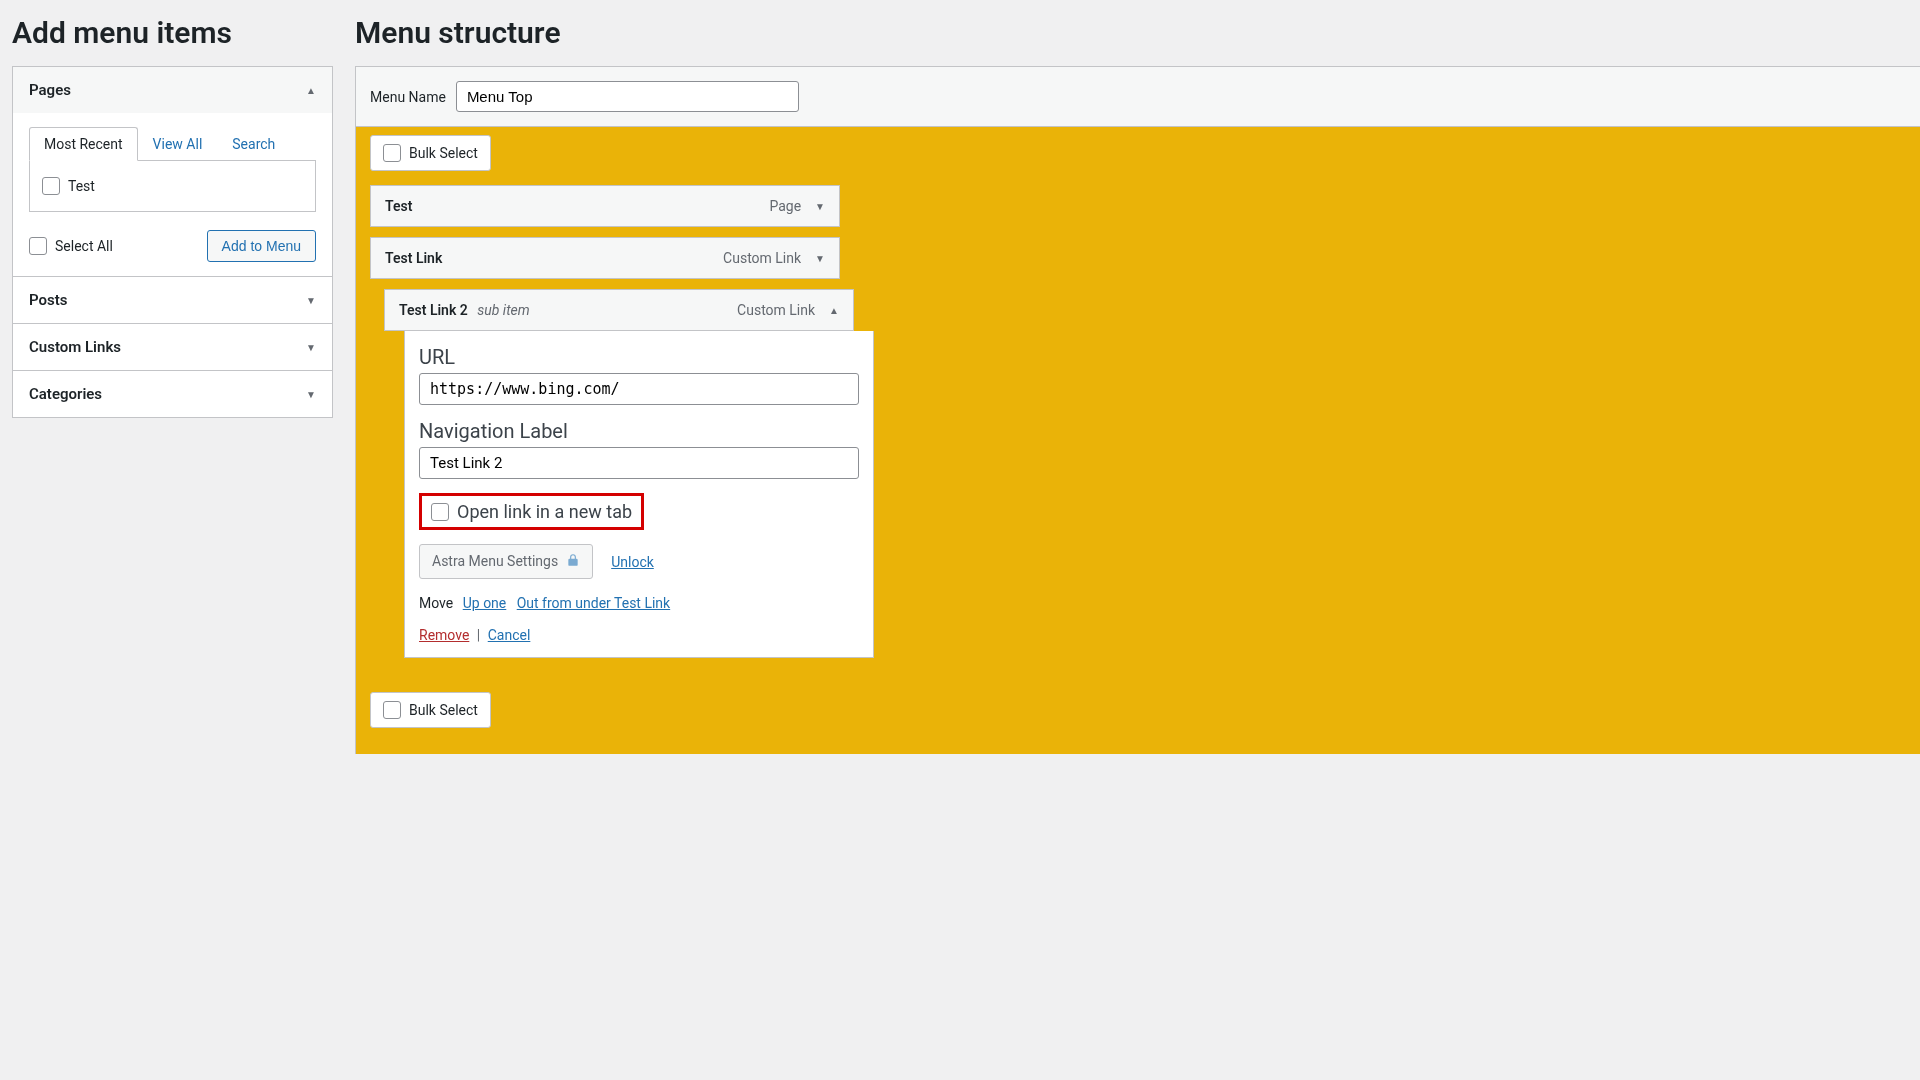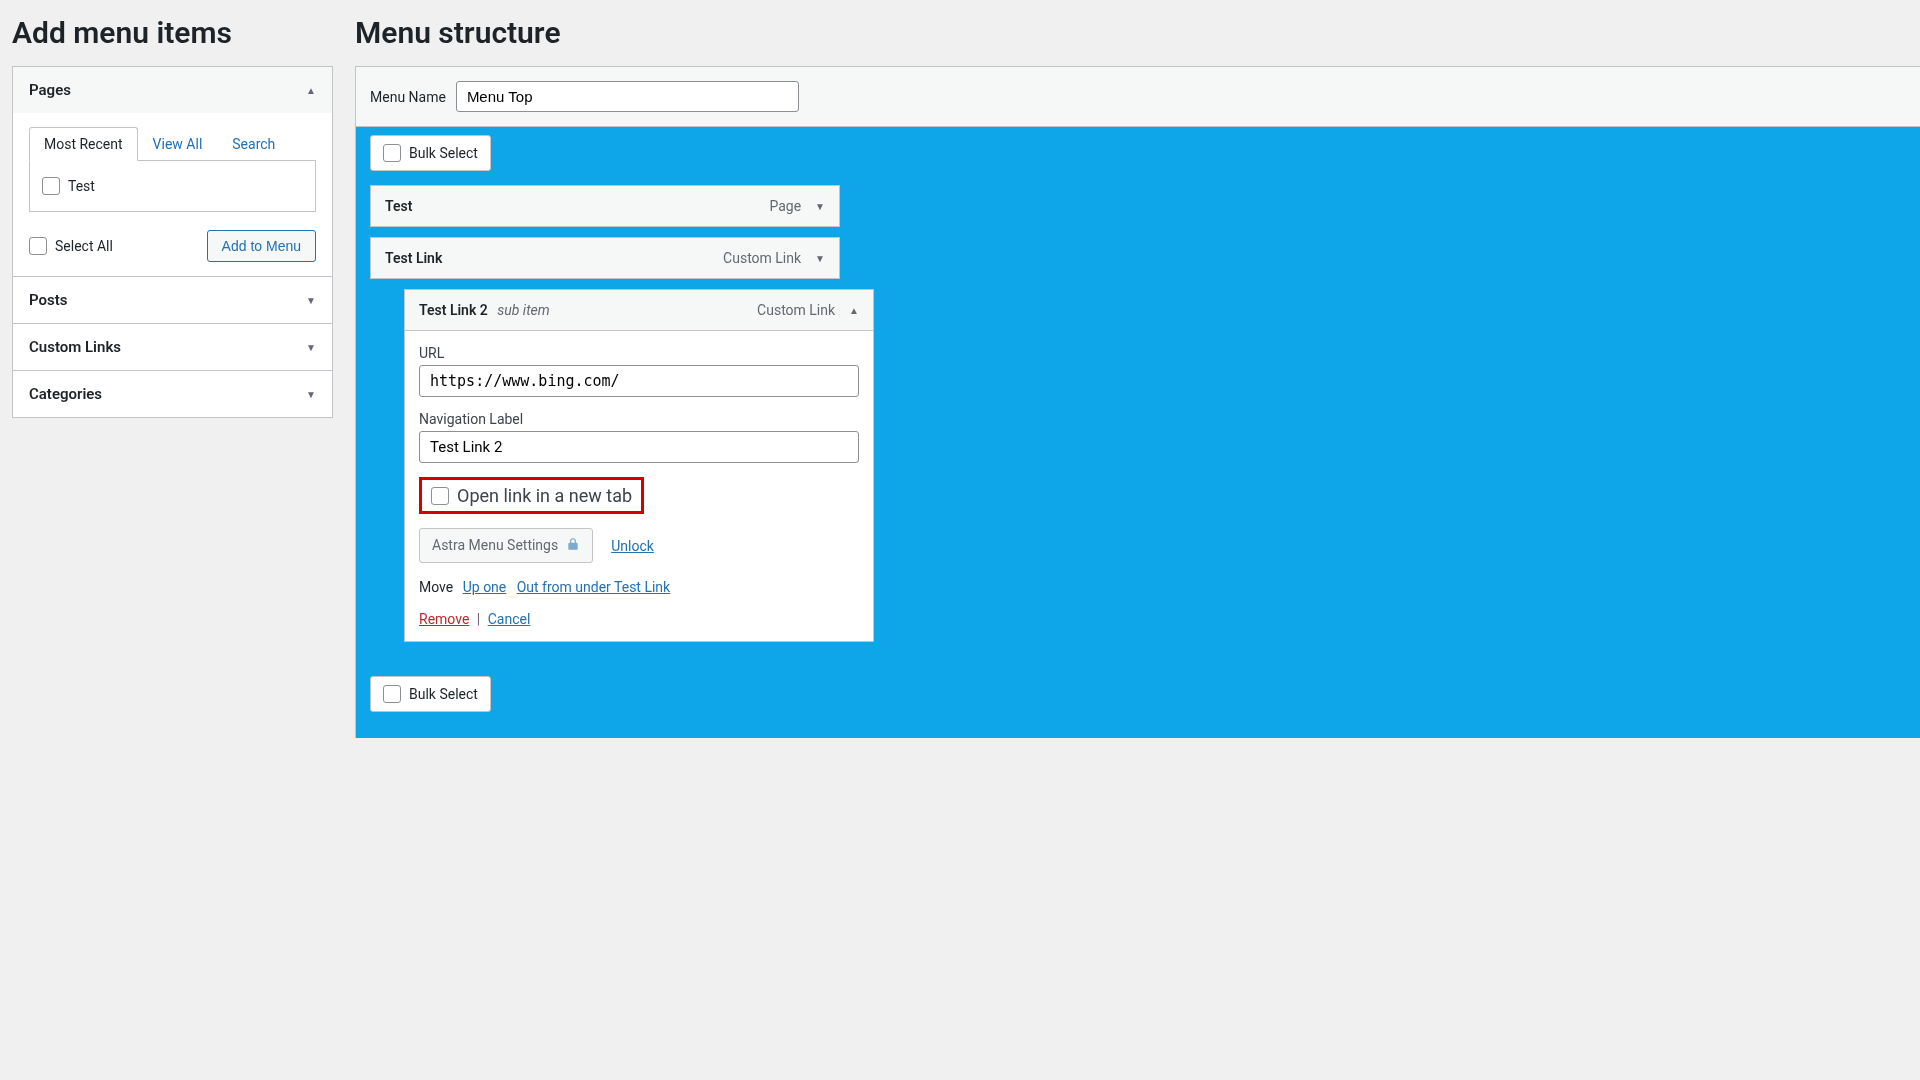--- a/index.html
+++ b/index.html
@@ -43,21 +43,21 @@
   .chk-row input[type=checkbox] { width: 18px; height: 18px; border: 1px solid #8c8f94; border-radius: 3px; appearance: none; cursor: pointer; background:#fff;}
   .chk-row label { font-size: 14px; color: #1d2327; cursor: pointer;}
   .acc-footer { display: flex; justify-content: space-between; align-items: center; padding-top: 4px; }
   .acc-footer .chk-row { padding: 0; }
   .btn-secondary {
     border: 1px solid #2271b1; color: #2271b1; background: #f6f7f7;
     padding: 7px 14px; font-size: 14px; border-radius: 3px; cursor: pointer;
   }
 
   
-  .right-panel { background: #0ea5e9; border: 1px solid #c3c4c7; border-right: none; border-bottom: none;}
+  .right-panel { background: #eab308; border: 1px solid #c3c4c7; border-right: none; border-bottom: none;}
   .menu-name-row {
     display: flex; align-items: center; gap: 10px; padding: 14px 14px;
     border-bottom: 1px solid #c3c4c7; background: #f6f7f7;
   }
   .menu-name-row label { font-size: 14px; }
   .menu-name-row input {
     padding: 6px 10px; font-size: 15px; border: 1px solid #8c8f94; border-radius: 3px;
     width: 343px; background: #fff;
   }
   .instructions { padding: 16px 14px 10px; font-size: 14px; color: #3c434a; }
@@ -66,31 +66,31 @@
     border: 1px solid #c3c4c7; padding: 8px 12px; border-radius: 3px; background:#fff;
     cursor: pointer;
   }
   .bulk-select input { width: 18px; height: 18px; border: 1px solid #8c8f94; border-radius: 3px; appearance: none; cursor: pointer; background:#fff;}
   .menu-items { padding: 0 14px 10px; }
   .menu-item-handle {
     width: 470px; display: flex; justify-content: space-between; align-items: center;
     border: 1px solid #c3c4c7; background: #f6f7f7; padding: 12px 14px;
     font-size: 14px; margin-bottom: 10px; cursor: move;
   }
-  .menu-item-handle.sub { margin-left: 34px; margin-bottom: 0;}
+  .menu-item-handle.sub { margin-left: 14px; margin-bottom: 0;}
   .menu-item-handle .item-title { font-weight: 600; color: #1d2327;}
   .menu-item-handle .sub-label { font-style: italic; font-weight: 400; color: #646970; margin-left: 6px;}
   .menu-item-handle .item-meta { display: flex; align-items: center; gap: 14px; color: #646970;}
   .menu-item-handle .toggle { font-size: 10px; color: #646970; cursor: pointer;}
   .menu-item-settings {
     width: 470px; margin-left: 34px; border: 1px solid #c3c4c7; border-top: none;
     background: #fff; padding: 14px; margin-bottom: 16px;
   }
   .field-group { margin-bottom: 14px; }
-  .field-group label { display:block; font-size: 14px; color: #3c434a; margin-bottom: 4px; }
+  .field-group label { display:block; font-size: 20px; color: #3c434a; margin-bottom: 4px; }
   .field-group input[type=text] {
     width: 100%; padding: 6px 10px; font-size: 15px;
     border: 1px solid #8c8f94; border-radius: 3px;
     font-family: ui-monospace, Consolas, monospace;
   }
   .field-group.nav-label input { font-family: inherit; }
   .highlight-box {
     display: inline-flex; align-items: center; gap: 8px;
     border: 3px solid #d40000; padding: 5px 9px; margin-bottom: 14px;
   }

